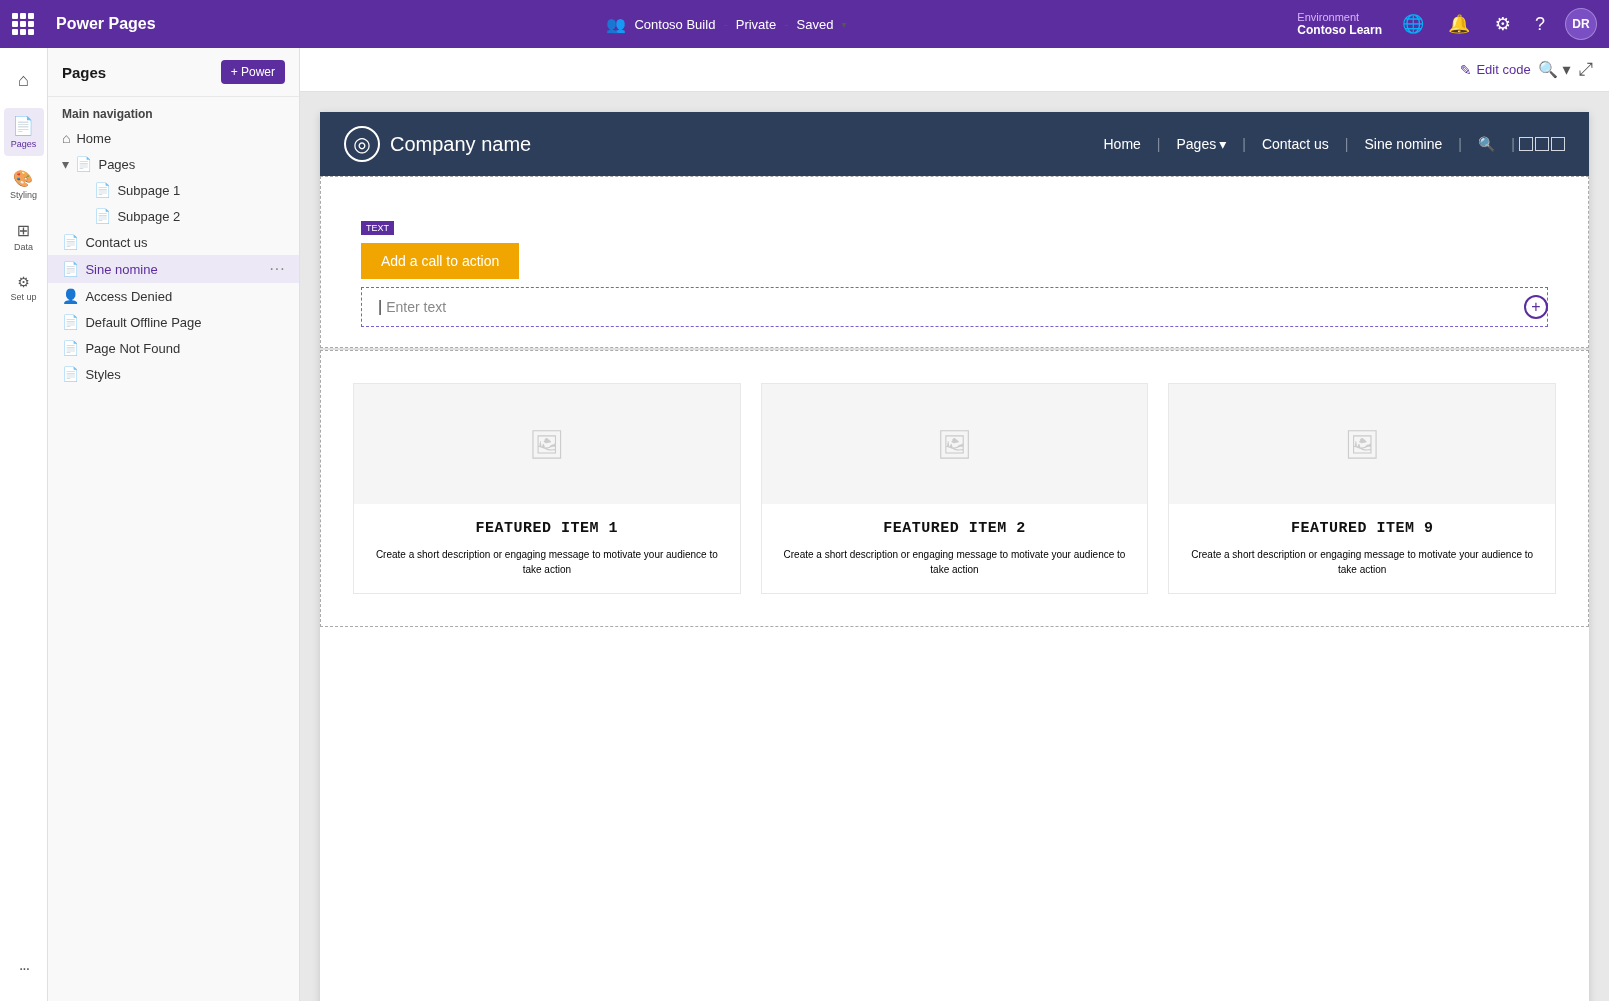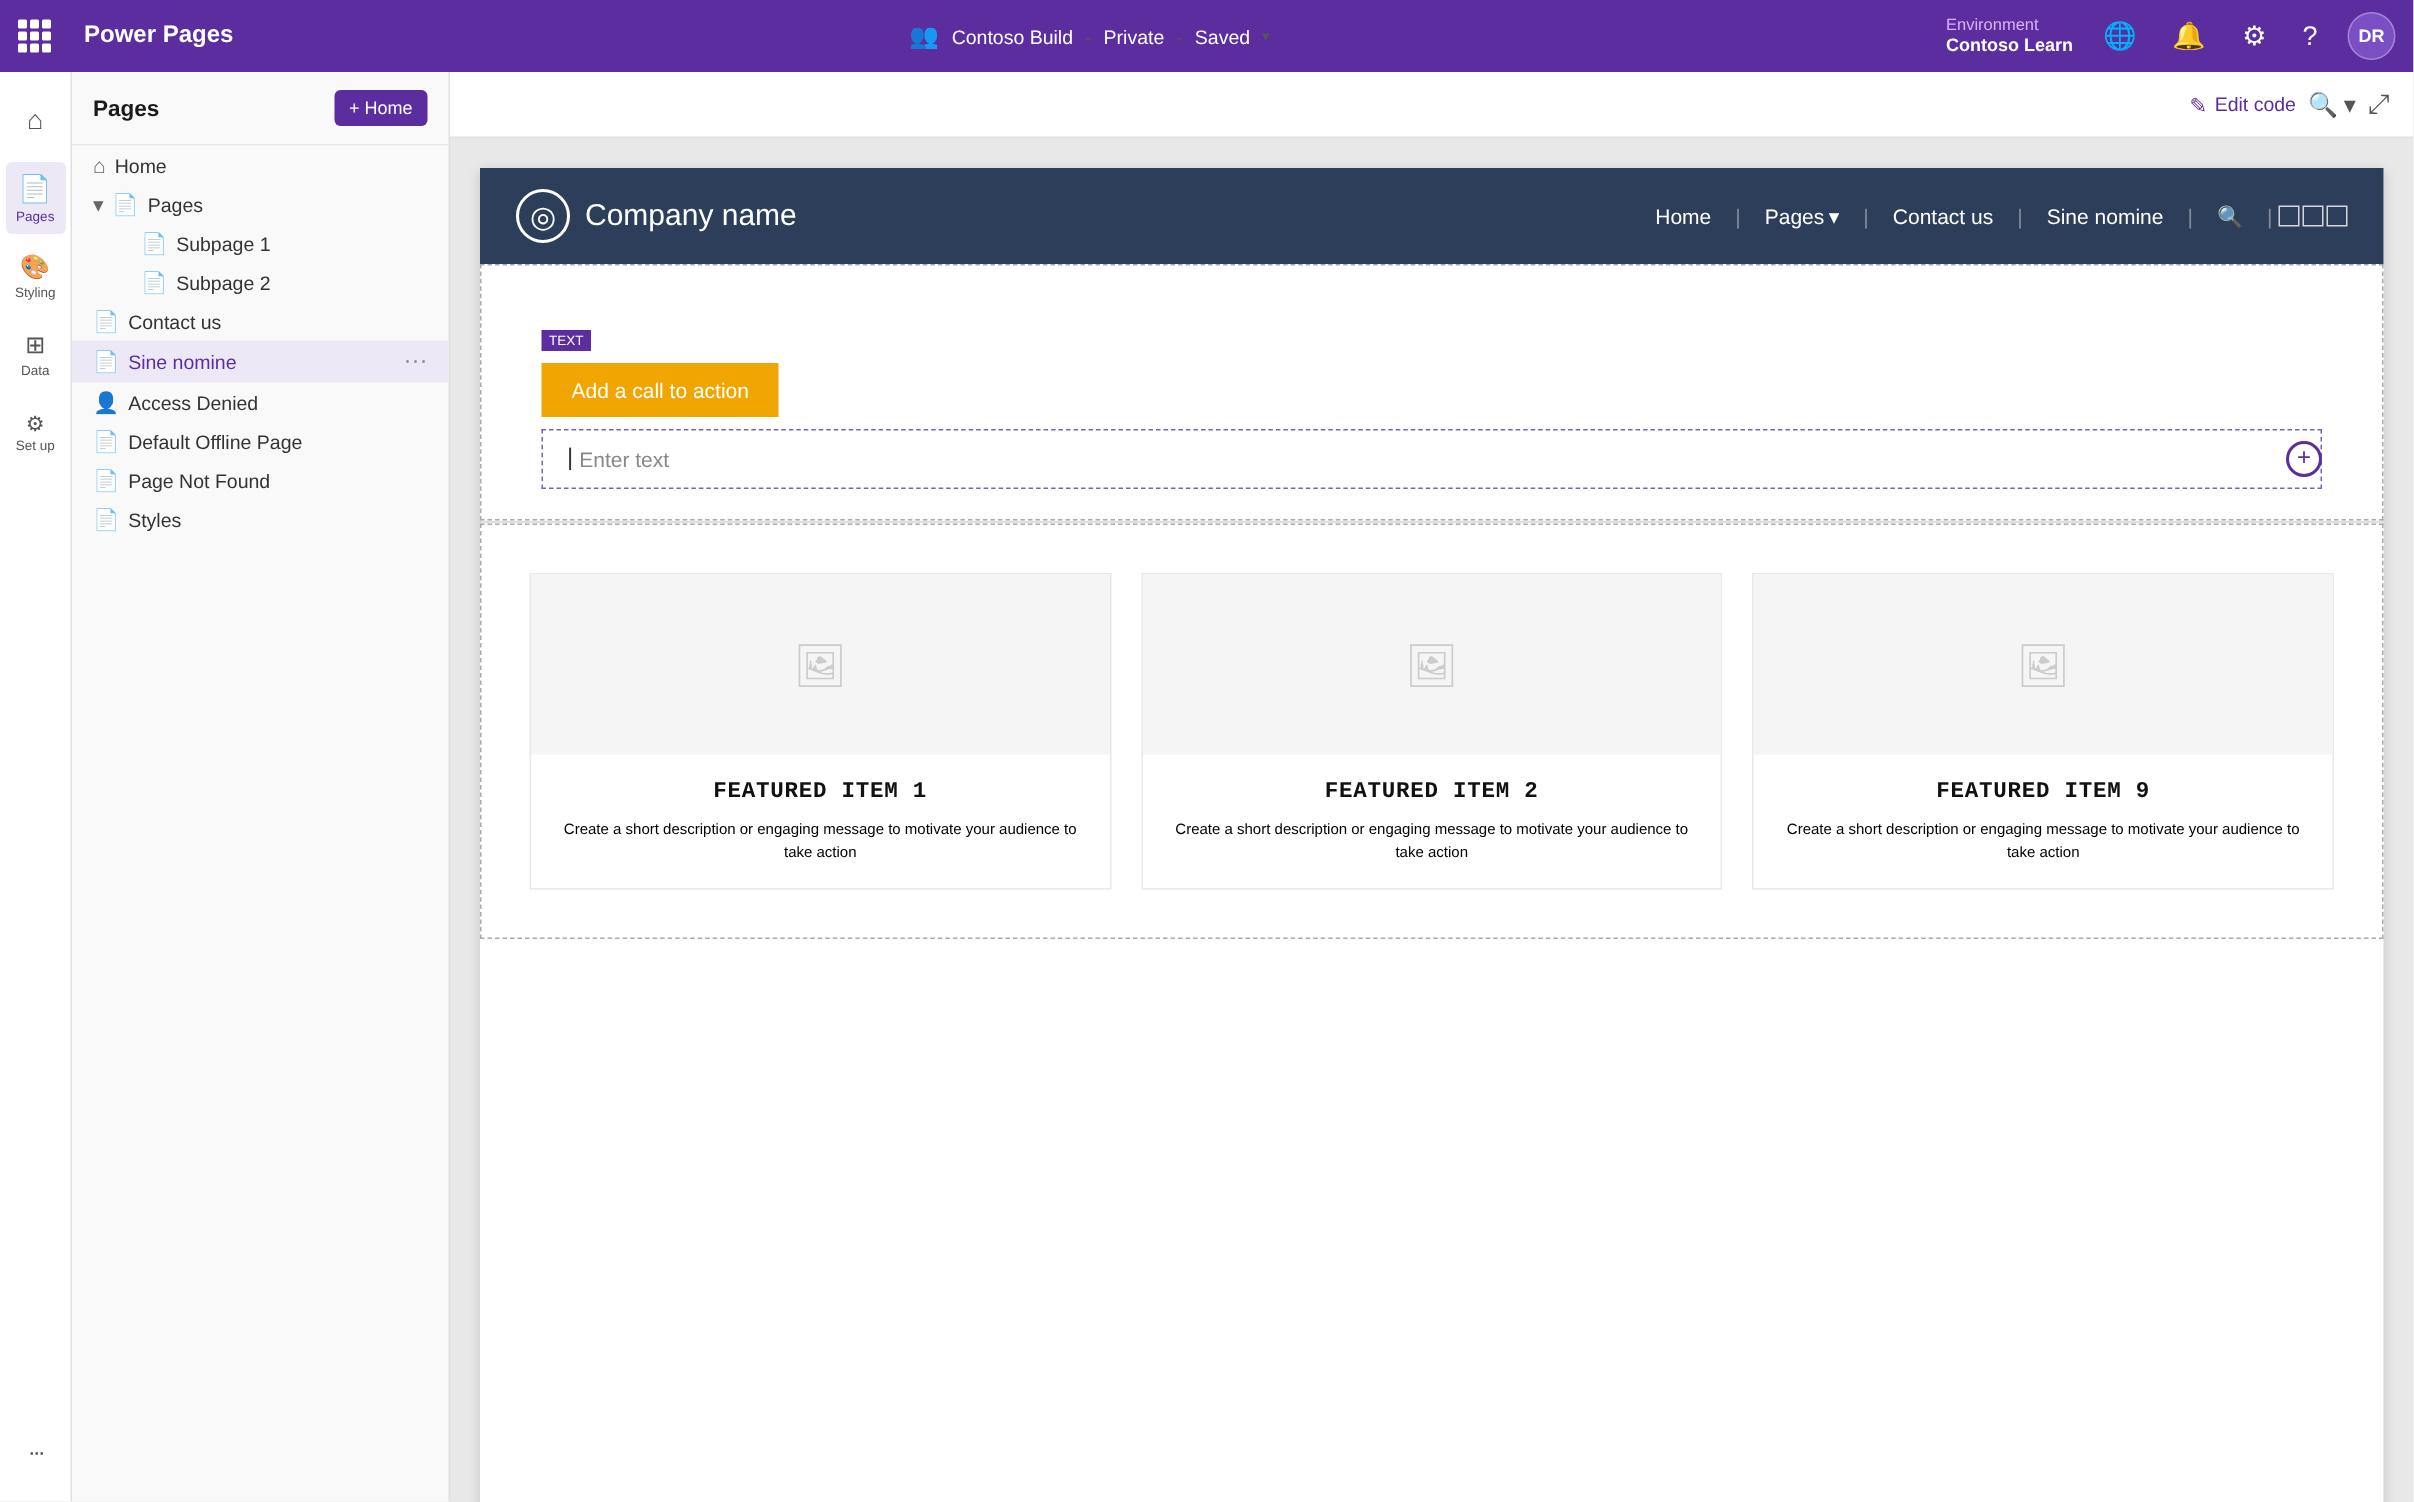--- a/index.html
+++ b/index.html
@@ -314,23 +314,24 @@
     </div>
     <div class="icon-sidebar-spacer"></div>
     <div class="icon-sidebar-item">
       <span class="icon-sym" style="font-size:16px; letter-spacing:-2px;">···</span>
     </div>
   </div>
 
   <div class="pages-panel">
     <div class="pages-panel-header">
       <span class="pages-panel-title">Pages</span>
-      <button class="add-page-btn">+ Home</button>
-    </div>
-
+      <button class="add-page-btn">+ Power</button>
+    </div>
+
+    <div class="nav-section-title">Main navigation</div>
 
     <div class="nav-item">
       <span class="nav-icon">⌂</span>
       <span class="nav-item-text">Home</span>
     </div>
 
     <div class="nav-item">
       <span class="nav-icon collapse-icon">▾</span>
       <span class="nav-icon">📄</span>
       <span class="nav-item-text">Pages</span>

